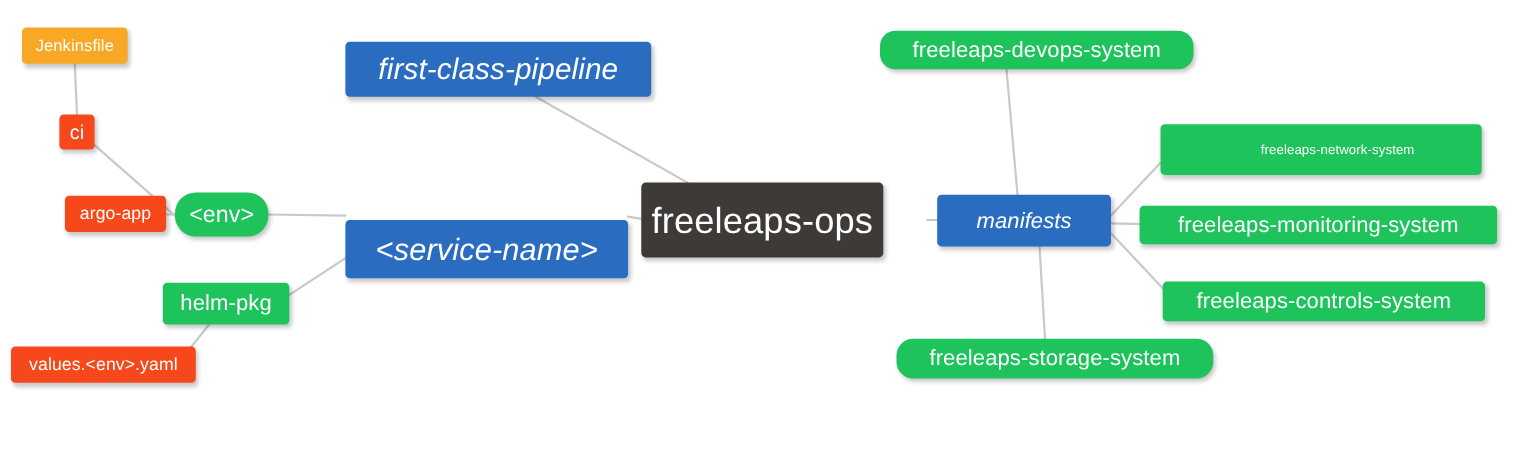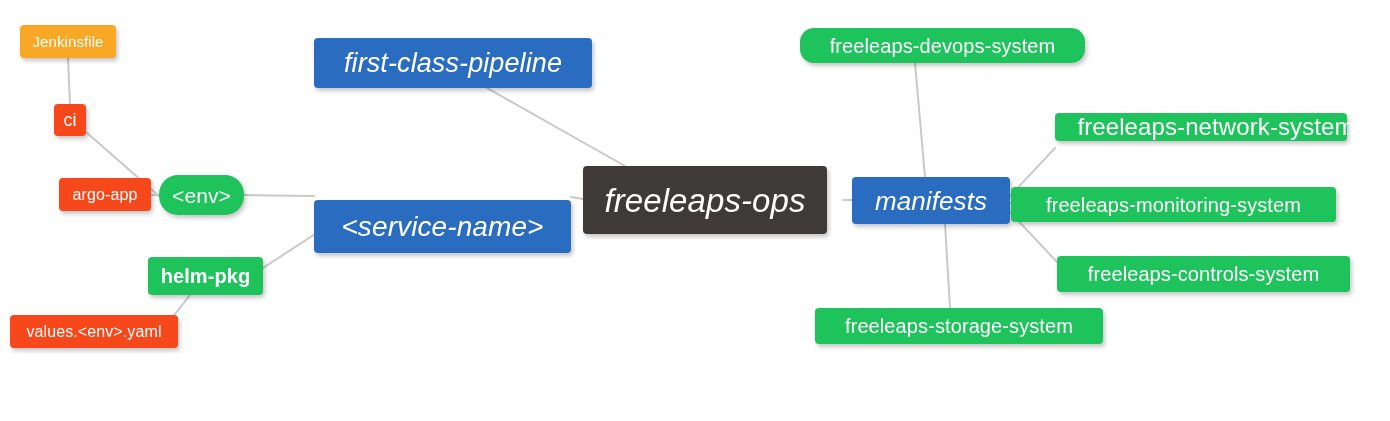--- a/index.html
+++ b/index.html
@@ -65,25 +65,25 @@
       <path d="M1010,196 L1055,148" stroke="#c9c9c9" stroke-width="2" fill="none" stroke-linecap="round"></path>
       <path d="M1010,203 L1050,204" stroke="#c9c9c9" stroke-width="2" fill="none" stroke-linecap="round"></path>
       <path d="M1010,212 L1057,262" stroke="#c9c9c9" stroke-width="2" fill="none" stroke-linecap="round"></path>
       <path d="M945,224 L950,308" stroke="#c9c9c9" stroke-width="2" fill="none" stroke-linecap="round"></path>
     </svg>
   <div id="nodes-layer">
       <div class="node n-orange" style="left: 20px; top: 25px; width: 96px; height: 33px; font-size: 15px;">Jenkinsfile</div>
       <div class="node n-red" style="left: 54px; top: 104px; width: 32px; height: 32px; font-size: 18px;">ci</div>
       <div class="node n-red" style="left: 32px; top: 178px; width: 92px; height: 33px; font-size: 16px; margin-left: 27px;">argo-app</div>
       <div class="node n-green" style="left: 159px; top: 175px; width: 85px; height: 40px; font-size: 21px; border-radius: 19px;">&lt;env&gt;</div>
-      <div class="node n-green" style="left: 148px; top: 257px; width: 115px; height: 38px; font-size: 20px; font-weight: bold;">helm-pkg</div>
+      <div class="node n-green" style="left: 148px; top: 257px; width: 115px; height: 38px; font-size: 20px;">helm-pkg</div>
       <div class="node n-red" style="left: 10px; top: 315px; width: 168px; height: 33px; font-size: 16px;">values.&lt;env&gt;.yaml</div>
       <div class="node n-blue" style="left: 314px; top: 38px; width: 278px; height: 50px; font-size: 27px;">first-class-pipeline</div>
       <div class="node n-blue" style="left: 314px; top: 170px; width: 257px; height: 53px; font-size: 28px; margin-top: 30px;">&lt;service-name&gt;</div>
-      <div class="node n-root" style="left: 583px; top: 166px; width: 244px; height: 68px; font-size: 33px; font-style: italic;">freeleaps-ops</div>
-      <div class="node n-blue" style="left: 852px; top: 177px; width: 158px; height: 47px; font-size: 26px;">manifests</div>
+      <div class="node n-root" style="left: 583px; top: 166px; width: 220px; height: 68px; font-size: 33px;">freeleaps-ops</div>
+      <div class="node n-blue" style="left: 852px; top: 177px; width: 158px; height: 47px; font-size: 20px;">manifests</div>
       <div class="node n-green" style="left: 800px; top: 28px; width: 285px; height: 35px; font-size: 20px; border-radius: 14px;">freeleaps-devops-system</div>
-      <div class="node n-green" style="left: 1055px; top: 113px; width: 292px; height: 28px; font-size: 24px; padding-left: 40px;">freeleaps-network-system</div>
-      <div class="node n-green" style="left: 1011px; top: 187px; width: 325px; height: 35px; font-size: 20px; text-align: right;">freeleaps-monitoring-system</div>
+      <div class="node n-green" style="left: 1055px; top: 113px; width: 292px; height: 46px; font-size: 12px; padding-left: 40px;">freeleaps-network-system</div>
+      <div class="node n-green" style="left: 1036px; top: 187px; width: 325px; height: 35px; font-size: 20px; text-align: right;">freeleaps-monitoring-system</div>
       <div class="node n-green" style="left: 1057px; top: 256px; width: 293px; height: 36px; font-size: 20px;">freeleaps-controls-system</div>
-      <div class="node n-green" style="left: 815px; top: 308px; width: 288px; height: 36px; font-size: 20px;">freeleaps-storage-system</div>
+      <div class="node n-green" style="left: 815px; top: 308px; width: 288px; height: 36px; font-size: 20px; border-radius: 15px;">freeleaps-storage-system</div>
     </div>
 </div>
 
 </body></html>

